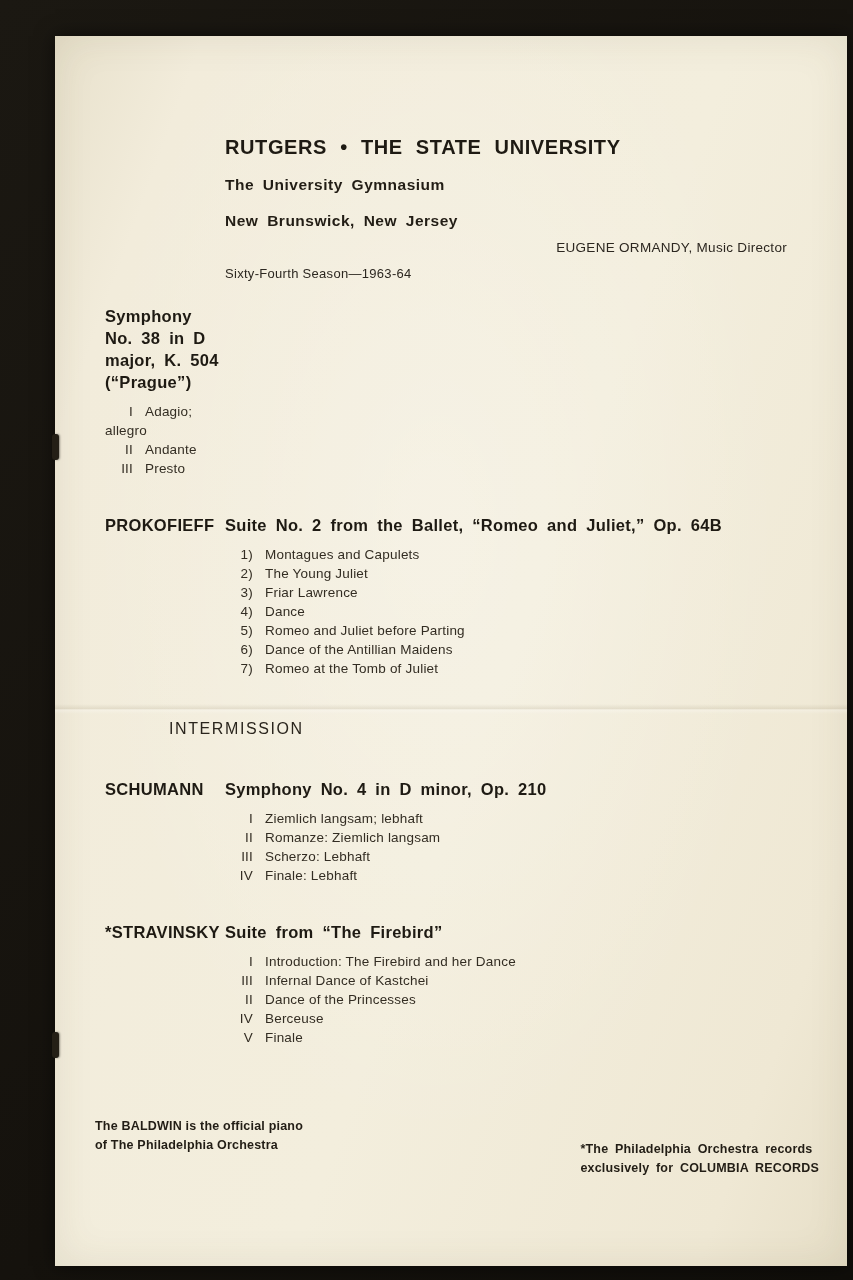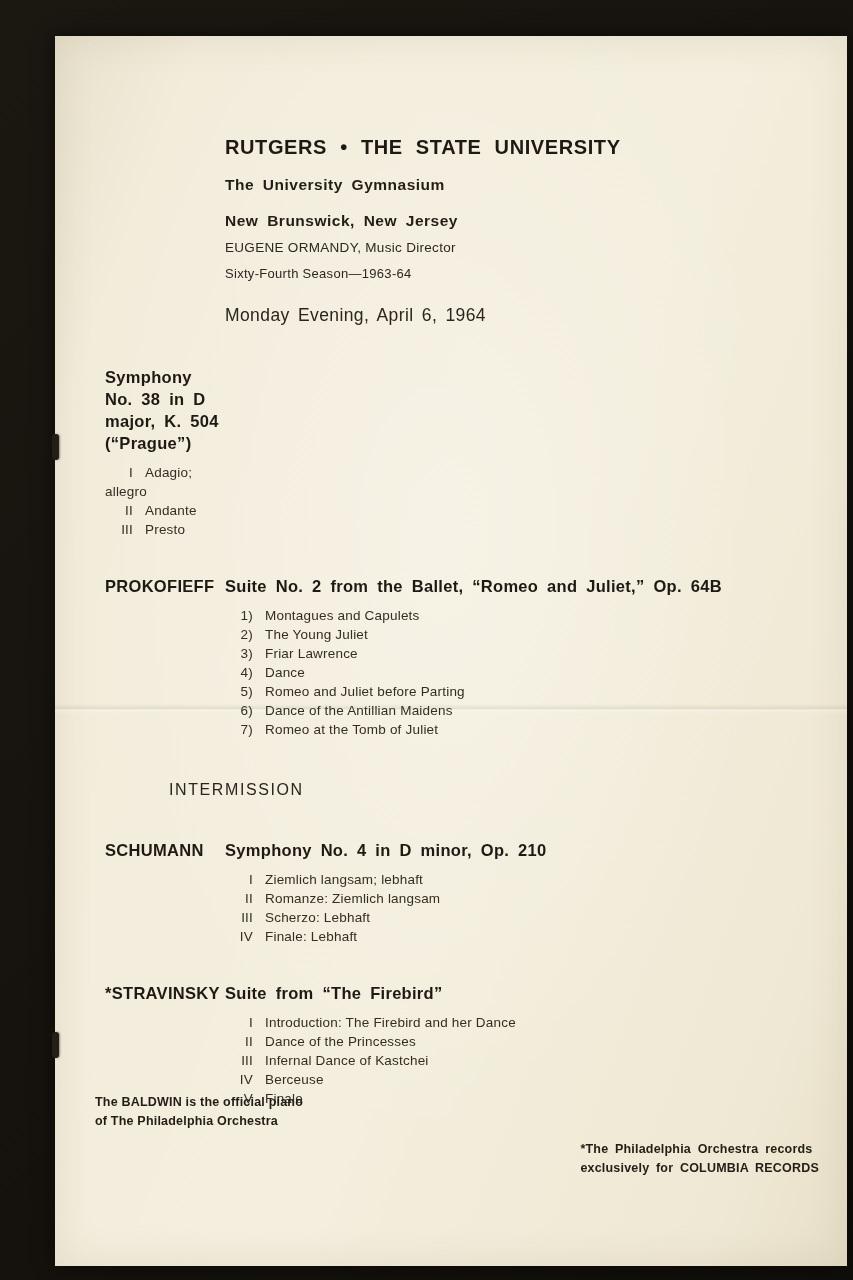--- a/index.html
+++ b/index.html
@@ -83,20 +83,21 @@
     word-spacing: 9px;
     color: #1b1710;
     margin: 30px 0 12px 0;
     line-height: 34px;
   }
   .music-director {
     font-size: 13.5px;
     letter-spacing: 0.3px;
     color: #2c2720;
     margin: 0 0 11px 0;
+    text-align: right;
   }
   .season {
     font-size: 13px;
     letter-spacing: 0.3px;
     color: #2c2720;
     margin: 0 0 24px 0;
   }
   .concert-date {
     font-size: 17.5px;
     font-weight: 400;
@@ -162,21 +163,21 @@
   }
 
   
   .footer {
     position: absolute;
     left: 40px;
     right: 28px;
     bottom: 88px;
     display: flex;
     justify-content: space-between;
-    align-items: flex-start;
+    align-items: center;
   }
   .footer-left, .footer-right {
     font-size: 12.5px;
     font-weight: 700;
     line-height: 19px;
     color: #221d15;
     letter-spacing: 0.2px;
   }
   .footer-right {
     text-align: left;
@@ -194,21 +195,20 @@
     <div class="fold-crease"></div>
 
     <div class="content">
 
       <div class="header">
         <div class="uni-line">RUTGERS  •  THE STATE UNIVERSITY</div>
         <div class="venue-line">The University Gymnasium</div>
         <div class="city-line">New Brunswick, New Jersey</div>
         <div class="music-director">EUGENE ORMANDY, Music Director</div>
         <div class="season">Sixty-Fourth Season—1963-64</div>
-        <div class="concert-date">Monday Evening, April 6, 1964</div>
       </div>
 
       <section class="work">
         <div class="details">
           <h3 class="work-title">Symphony No. 38 in D major, K. 504 (“Prague”)</h3>
           <ul class="movements">
             <li class="movement"><span class="mnum">I</span><span class="mname">Adagio; allegro</span></li>
             <li class="movement"><span class="mnum">II</span><span class="mname">Andante</span></li>
             <li class="movement"><span class="mnum">III</span><span class="mname">Presto</span></li>
           </ul>
@@ -245,22 +245,22 @@
           </ul>
         </div>
       </section>
 
       <section class="work">
         <div class="composer">*STRAVINSKY</div>
         <div class="details">
           <h3 class="work-title">Suite from “The Firebird”</h3>
           <ul class="movements">
             <li class="movement"><span class="mnum">I</span><span class="mname">Introduction: The Firebird and her Dance</span></li>
+            <li class="movement"><span class="mnum">III</span><span class="mname">Infernal Dance of Kastchei</span></li>
             <li class="movement"><span class="mnum">II</span><span class="mname">Dance of the Princesses</span></li>
-            <li class="movement"><span class="mnum">III</span><span class="mname">Infernal Dance of Kastchei</span></li>
             <li class="movement"><span class="mnum">IV</span><span class="mname">Berceuse</span></li>
             <li class="movement"><span class="mnum">V</span><span class="mname">Finale</span></li>
           </ul>
         </div>
       </section>
 
     </div>
 
     <div class="footer">
       <div class="footer-left">

